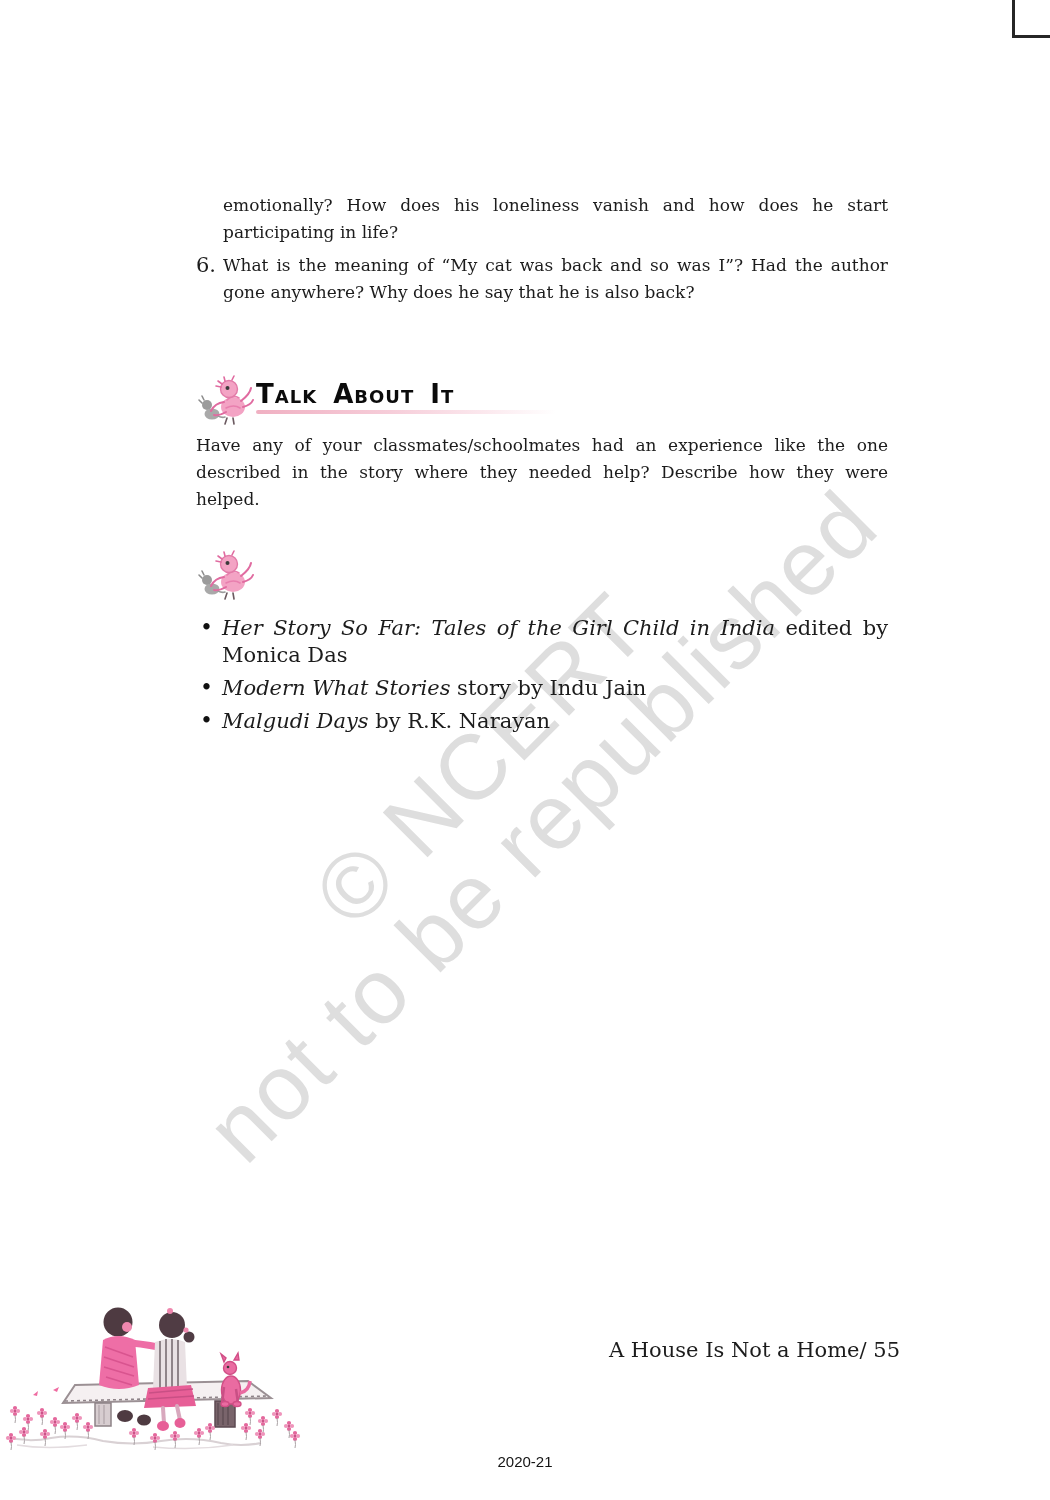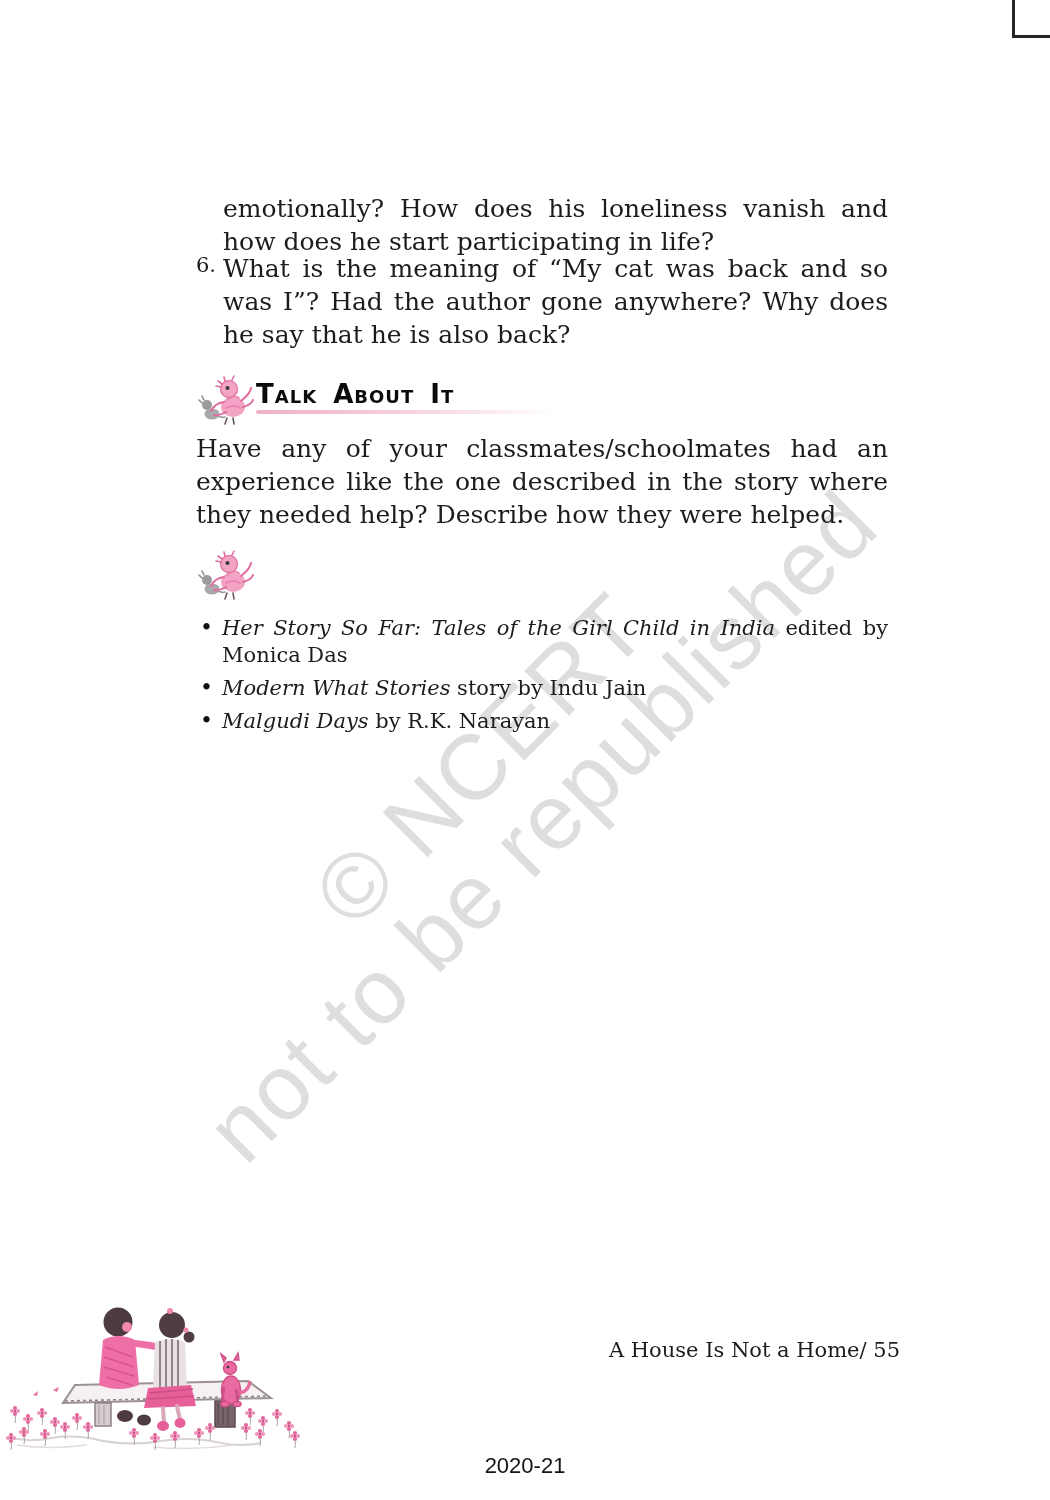--- a/index.html
+++ b/index.html
@@ -13,21 +13,21 @@
   .cm-h{left:1012px;top:35px;width:38px;height:3px;background:#262626;}
   
   .watermark{
     z-index:0;font-family:"Liberation Sans", sans-serif;color:#dedede;
     font-size:92px;letter-spacing:2px;white-space:nowrap;
     transform:rotate(-45deg);transform-origin:0 0;
   }
   .wm1{left:294px;top:872px;}
   .wm2{left:186px;top:1108px;}
   
-  .bodytext{font-size:25px;line-height:33px;text-align:justify;}
+  .bodytext{font-size:17px;line-height:27px;text-align:justify;}
   .q-cont{left:223px;top:192px;width:665px;}
   .q6{left:196px;top:252px;width:692px;display:flex;}
   .qnum{width:27px;flex:none;font-size:21px;line-height:27px;}
   .qtext{flex:1;}
   .para{left:196px;top:432px;width:692px;}
   
   .section-head{left:196px;display:flex;align-items:flex-start;}
   .sh1{top:374px;}
   .sh2{top:549px;}
   .head-icon{width:58px;height:52px;flex:none;margin-right:2px;}
@@ -42,21 +42,21 @@
     background:linear-gradient(to right,#f0b0c2,#f6cdd9 45%,#fbe7ed 75%,rgba(255,255,255,0));
   }
   
   .reading-list{left:200px;top:615px;width:688px;margin:0;padding:0;list-style:none;}
   .reading-list li{display:flex;font-size:21px;line-height:27px;margin-bottom:6px;}
   .blt{width:22px;flex:none;font-size:22px;line-height:26px;color:#111;}
   .li-body{flex:1;text-align:justify;}
   .li-body i{font-style:italic;}
   
   .running-title{right:150px;top:1338px;font-size:21px;white-space:nowrap;}
-  .year{left:0;right:0;top:1453px;text-align:center;font-family:"Liberation Sans", sans-serif;font-size:22px;color:#141414;}
+  .year{left:0;right:0;top:1453px;text-align:center;font-family:"Liberation Sans", sans-serif;font-size:15px;color:#141414;}
   .illustration{left:3px;top:1285px;width:300px;height:175px;}
 </style>
 </head>
 <body>
 
 <div class="page">
 
   <div class="cm-v"></div>
   <div class="cm-h"></div>
 

